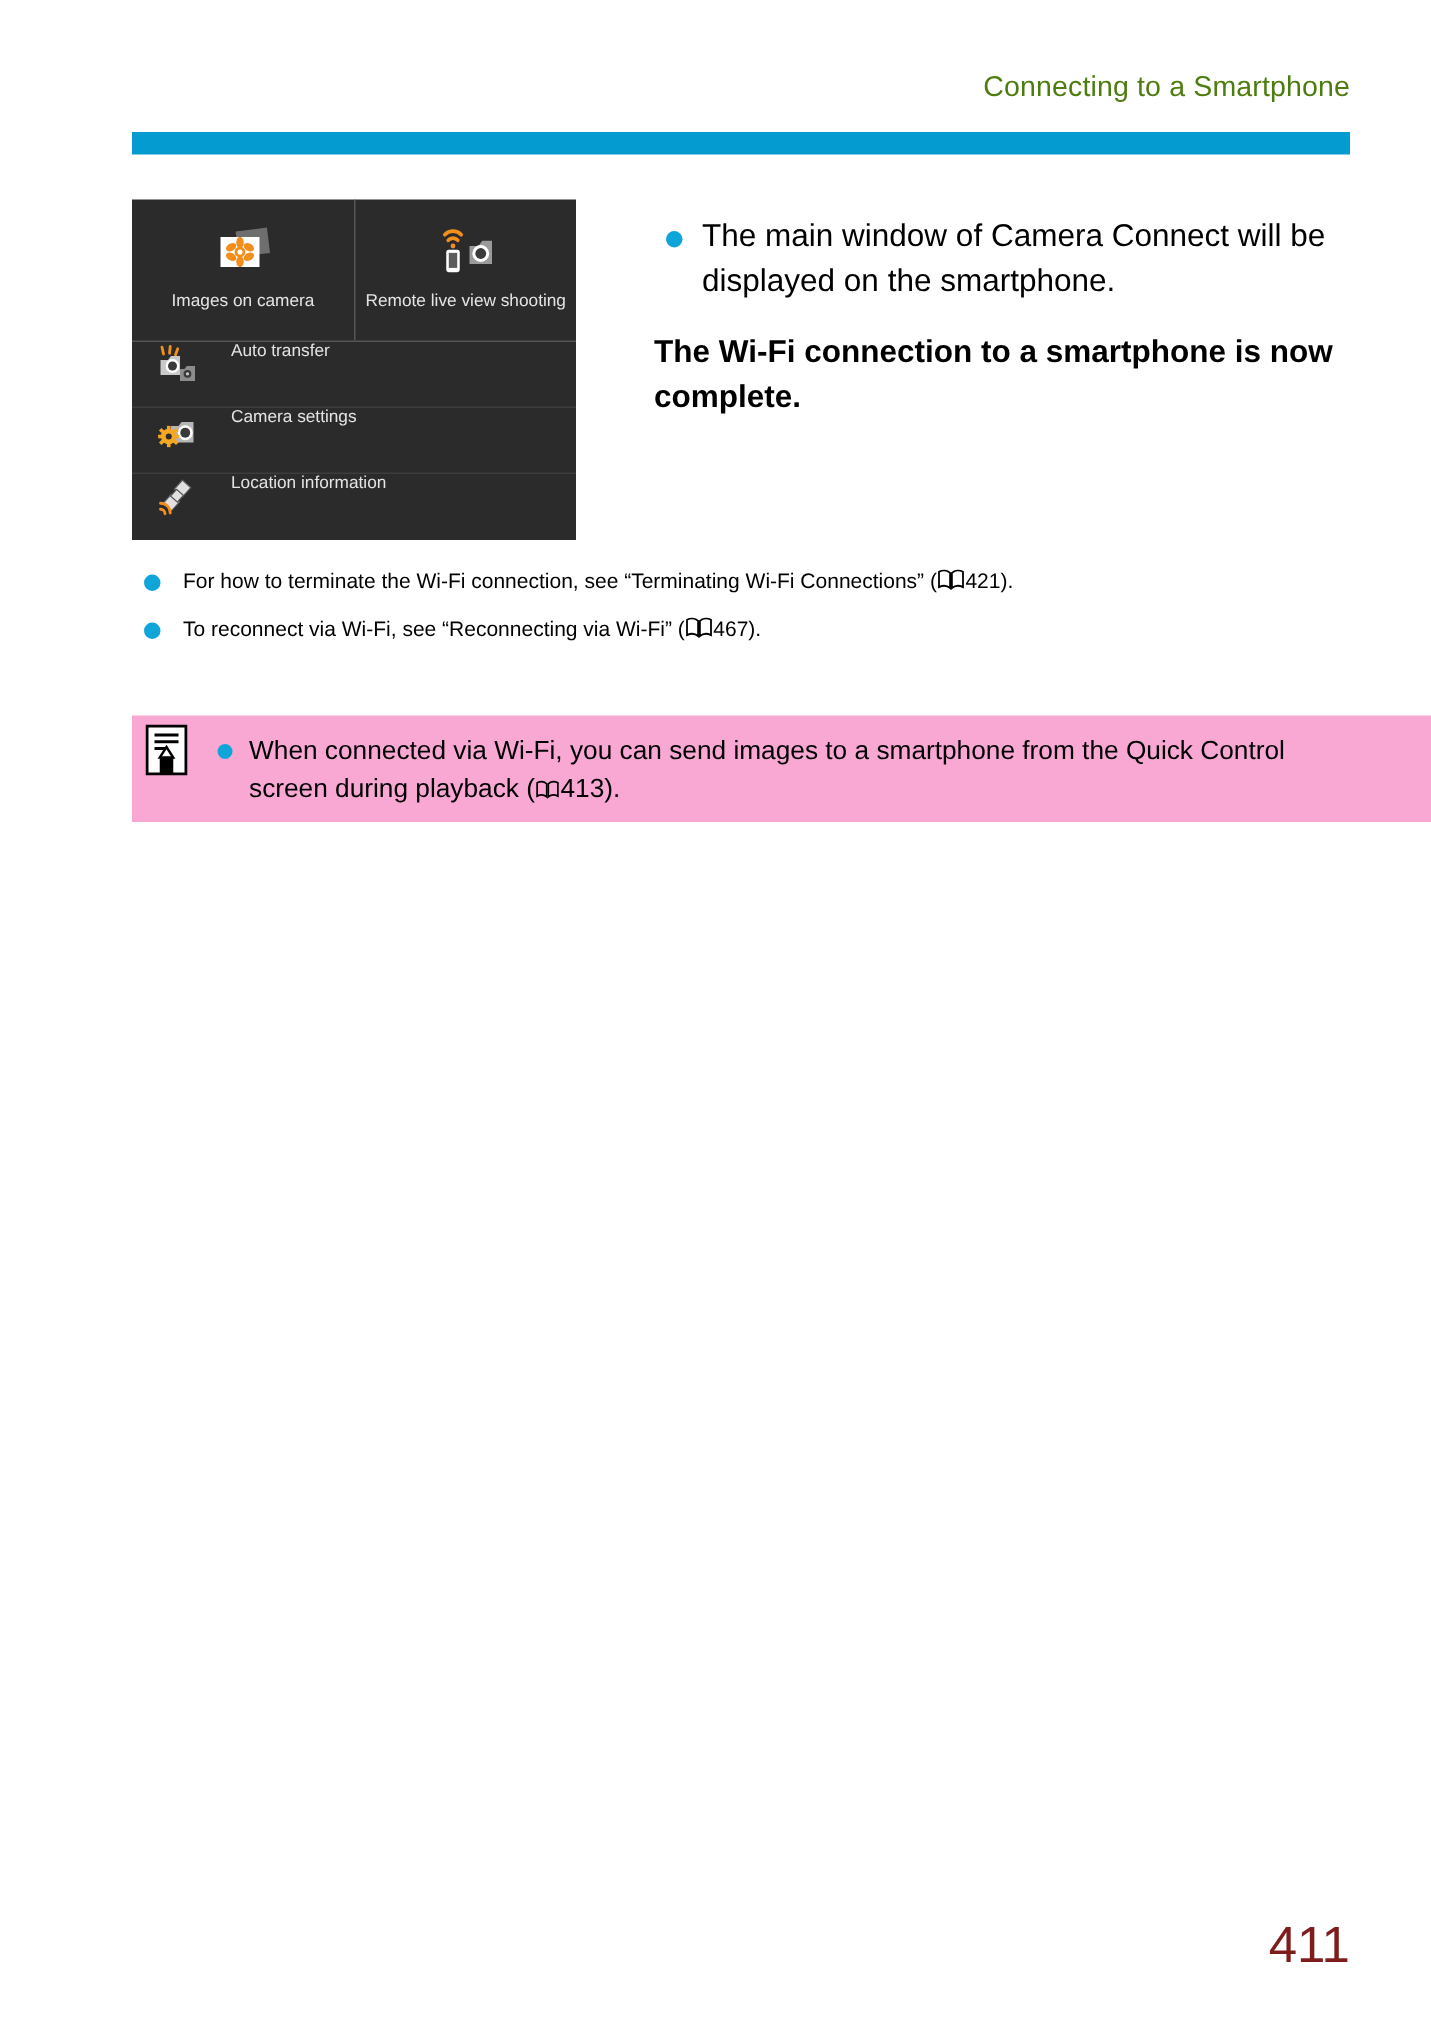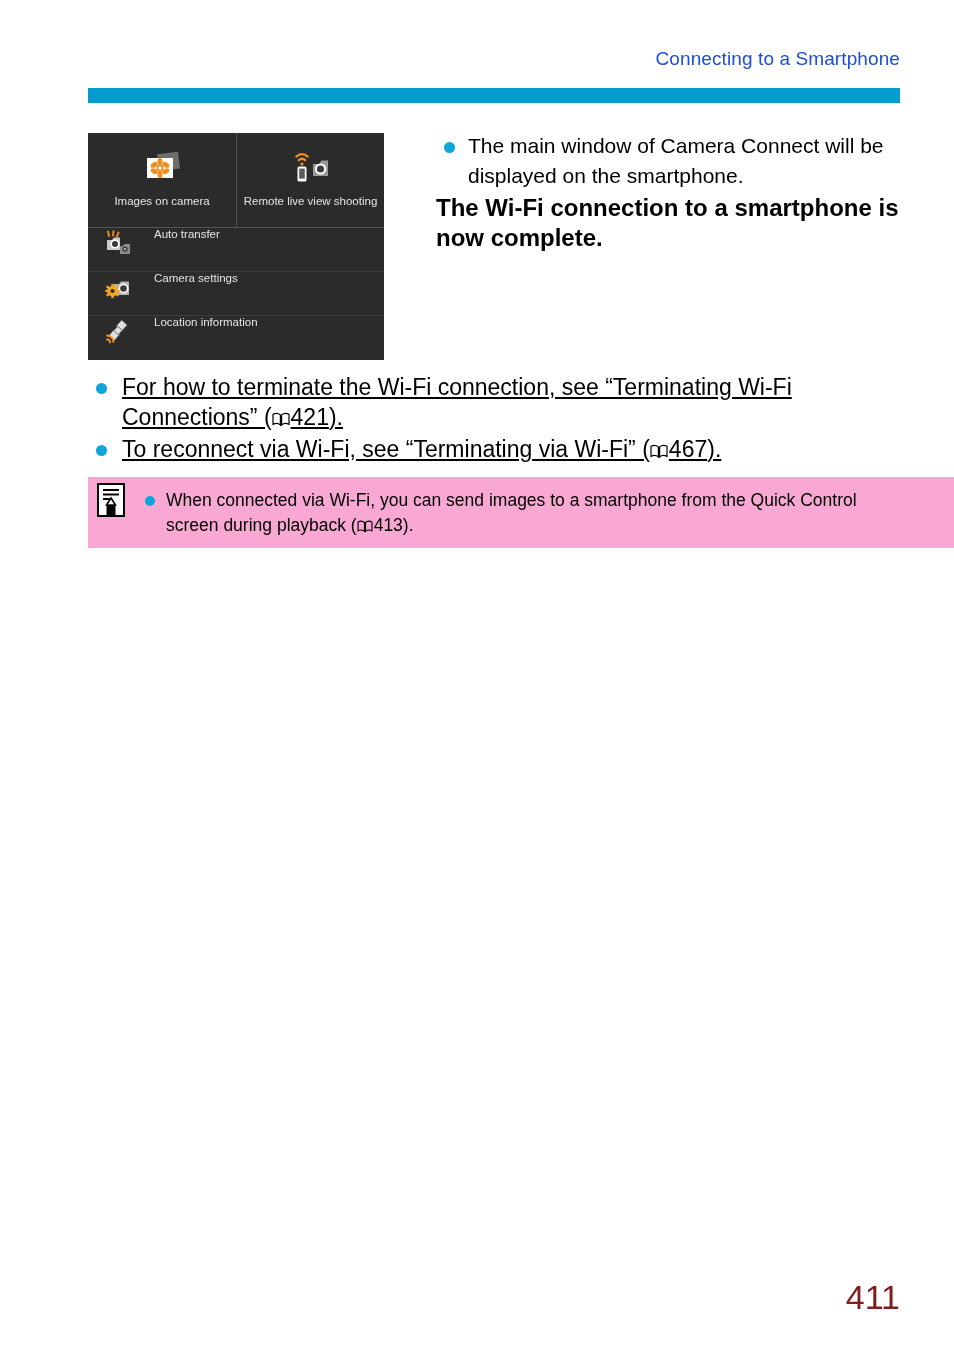--- a/index.html
+++ b/index.html
@@ -17,21 +17,21 @@
   }
 
   
   .page-header {
     position: absolute;
     left: 88px;
     top: 48px;
     width: 812px;
     text-align: right;
     font-size: 19px;
-    color: #1d4ed8;
+    color: #4d7c0f;
     letter-spacing: 0.1px;
   }
   .header-rule {
     position: absolute;
     left: 88px;
     top: 88px;
     width: 812px;
     height: 15px;
     background: #049cd0;
   }
@@ -106,52 +106,52 @@
     left: 436px;
     top: 131px;
     width: 470px;
   }
   .bullet-line {
     position: relative;
     padding-left: 32px;
     font-size: 21px;
     line-height: 30px;
     margin-bottom: 0;
+    margin-top: 12px;
   }
   .bullet-line::before {
     content: "";
     position: absolute;
     left: 8px;
     top: 11px;
     width: 11px;
     height: 11px;
     border-radius: 50%;
     background: #0fa5d9;
   }
   .bold-stmt {
     font-weight: bold;
-    font-size: 24px;
+    font-size: 21px;
     line-height: 30px;
-    margin-top: 2px;
+    margin-top: 17px;
     margin-bottom: 2px;
   }
 
   
   .wide-bullets {
     position: absolute;
     left: 88px;
     top: 372px;
     width: 818px;
   }
   .wide-bullet {
     position: relative;
     padding-left: 34px;
-    font-size: 23px;
+    font-size: 14px;
     line-height: 30px;
-    text-decoration: underline;
   }
   .wide-bullet::before {
     content: "";
     position: absolute;
     left: 8px;
     top: 11px;
     width: 11px;
     height: 11px;
     border-radius: 50%;
     background: #0fa5d9;
@@ -330,21 +330,21 @@
 </div>
 
 <div class="wide-bullets">
   <div class="wide-bullet">
     <span>For how to terminate the Wi-Fi connection, see “Terminating Wi-Fi Connections” (</span><span class="bookicon"><svg width="18" height="15" viewBox="0 0 18 15">
           <path d="M1 2.2 C3.4 1 6.5 1.2 8.4 2.9 L8.4 13 C6.5 11.4 3.4 11.2 1 12.4 Z" fill="none" stroke="#000" stroke-width="1.2"></path>
           <path d="M17 2.2 C14.6 1 11.5 1.2 9.6 2.9 L9.6 13 C11.5 11.4 14.6 11.2 17 12.4 Z" fill="none" stroke="#000" stroke-width="1.2"></path>
         </svg></span><span>421</span><span>).</span>
   </div>
   <div class="wide-bullet">
-    <span>To reconnect via Wi-Fi, see “Terminating via Wi-Fi” (</span><span class="bookicon"><svg width="18" height="15" viewBox="0 0 18 15">
+    <span>To reconnect via Wi-Fi, see “Reconnecting via Wi-Fi” (</span><span class="bookicon"><svg width="18" height="15" viewBox="0 0 18 15">
           <path d="M1 2.2 C3.4 1 6.5 1.2 8.4 2.9 L8.4 13 C6.5 11.4 3.4 11.2 1 12.4 Z" fill="none" stroke="#000" stroke-width="1.2"></path>
           <path d="M17 2.2 C14.6 1 11.5 1.2 9.6 2.9 L9.6 13 C11.5 11.4 14.6 11.2 17 12.4 Z" fill="none" stroke="#000" stroke-width="1.2"></path>
         </svg></span><span>467</span><span>).</span>
   </div>
 </div>
 
 <div class="note-box">
   <div class="note-icon">
     <svg width="28" height="34" viewBox="0 0 28 34">
       <rect x="1" y="1" width="26" height="32" fill="#ffffff" stroke="#000000" stroke-width="2"></rect>

